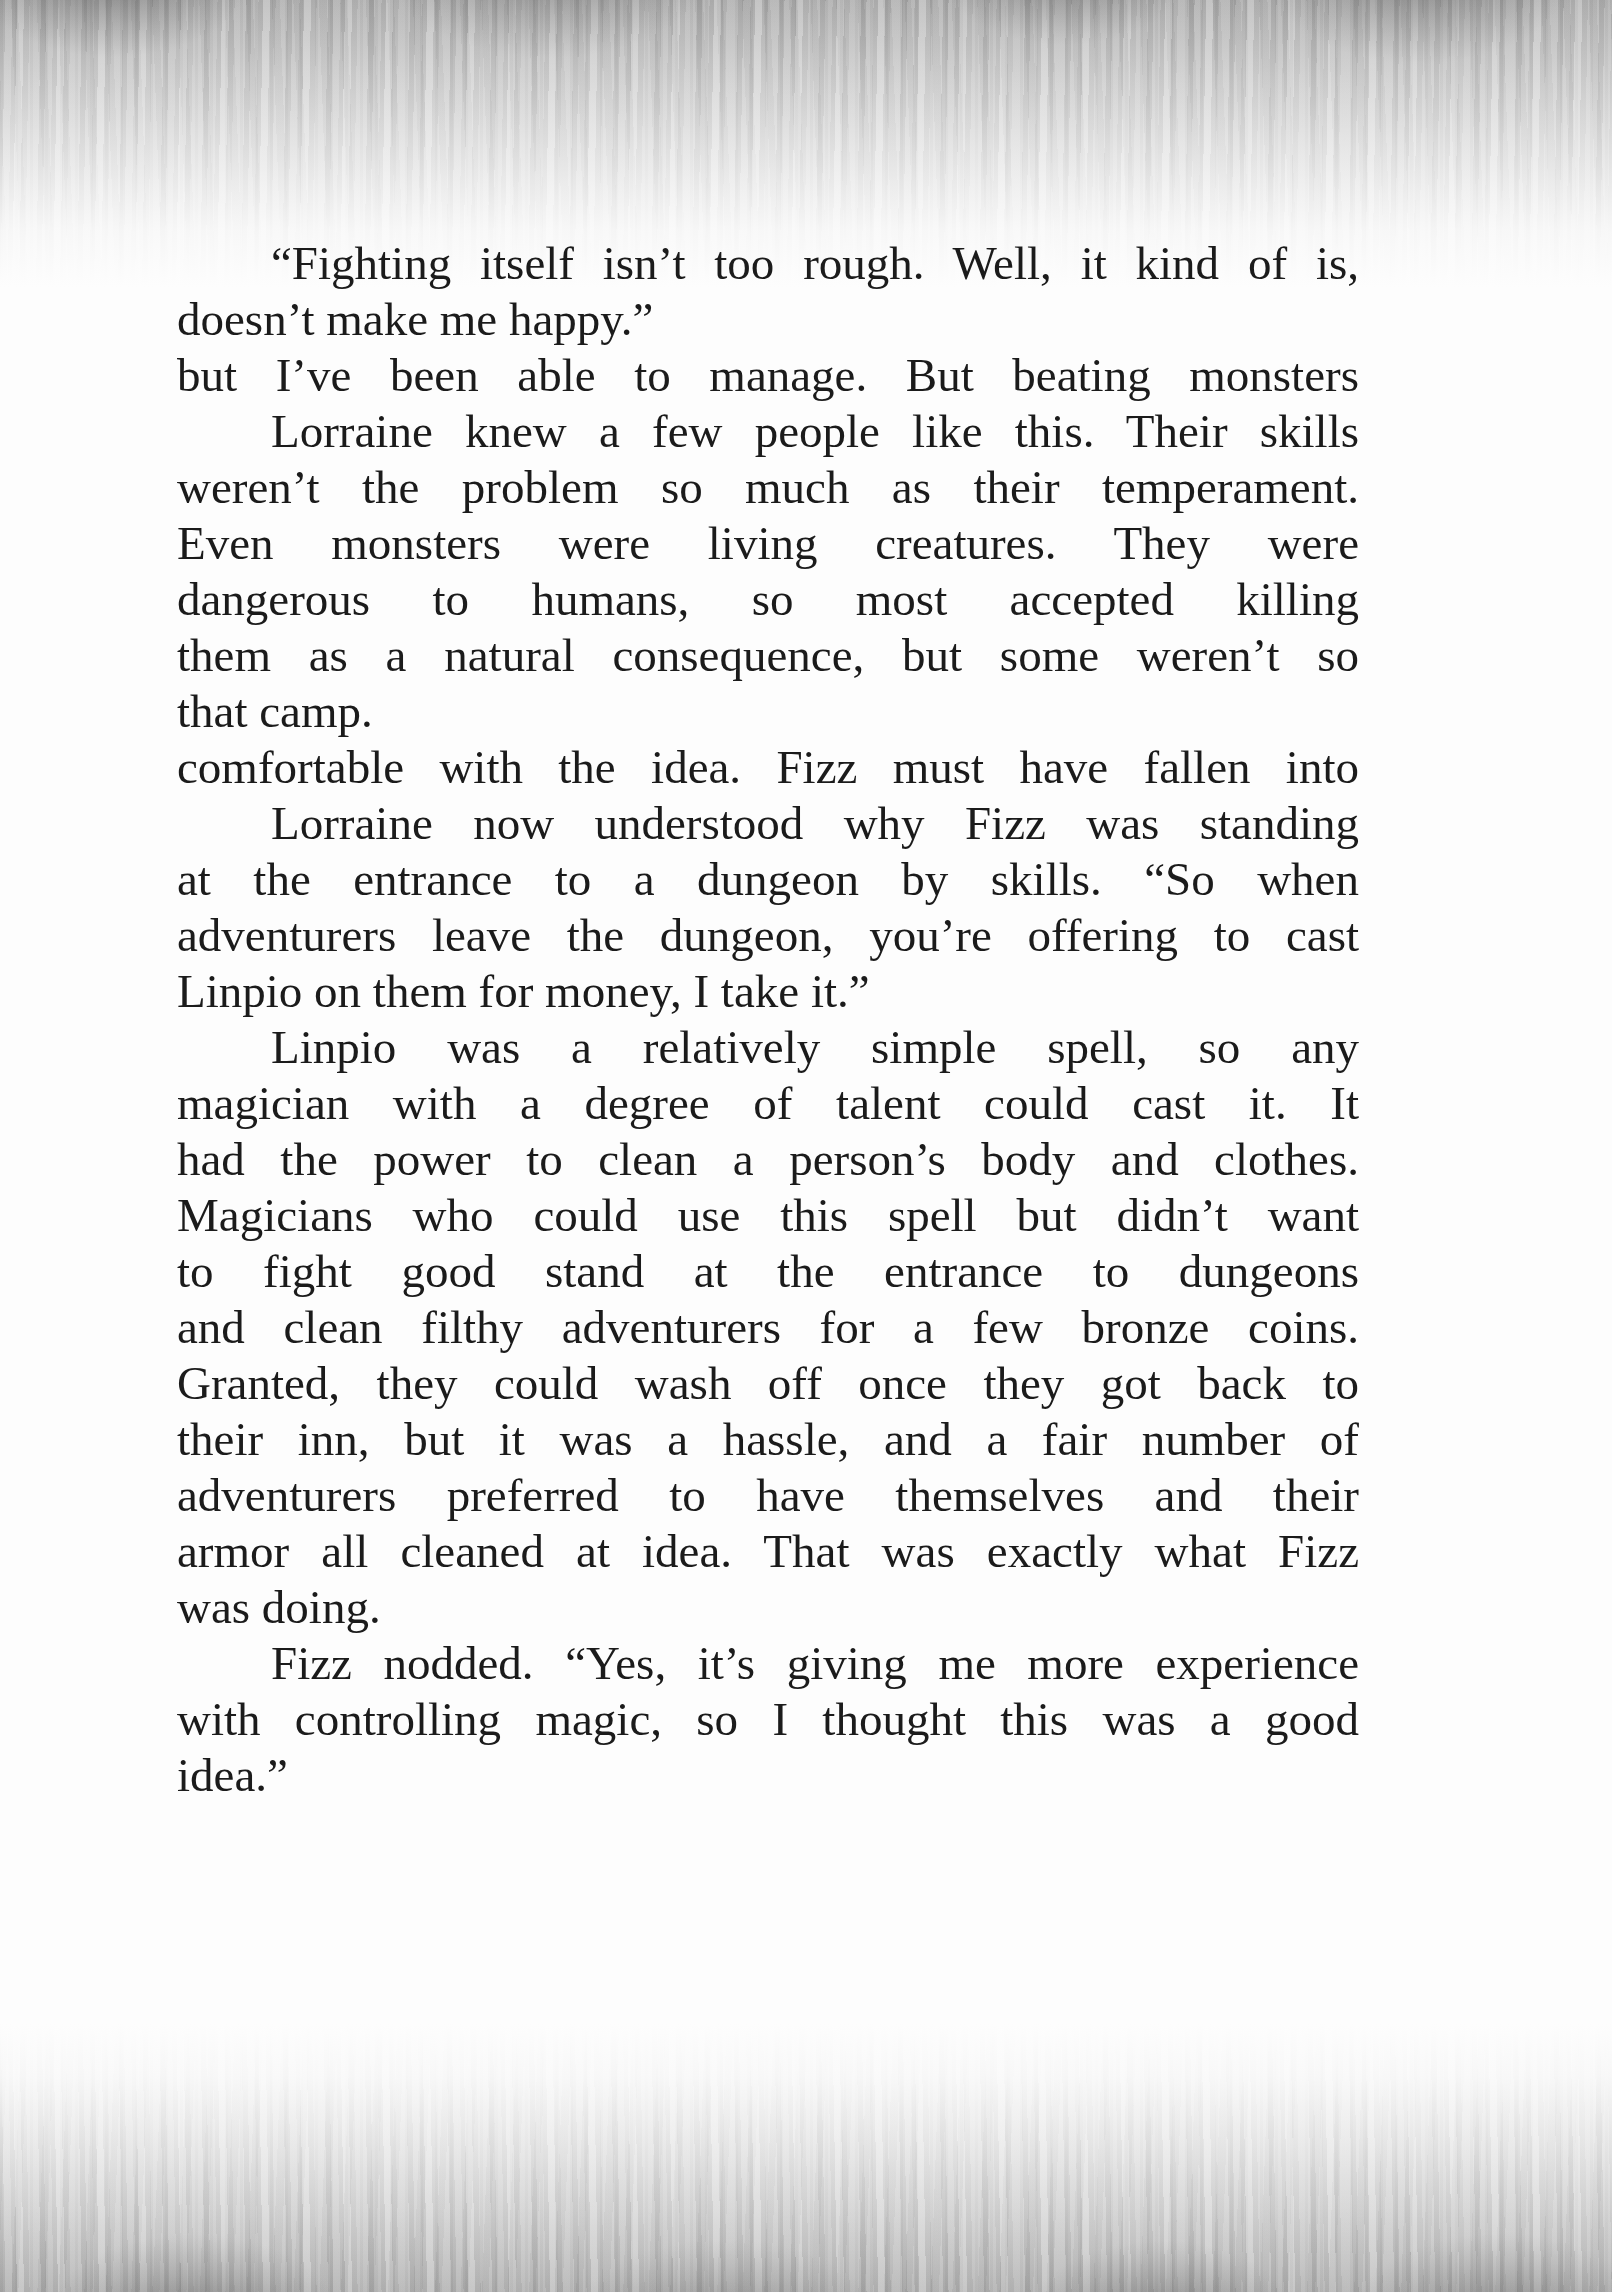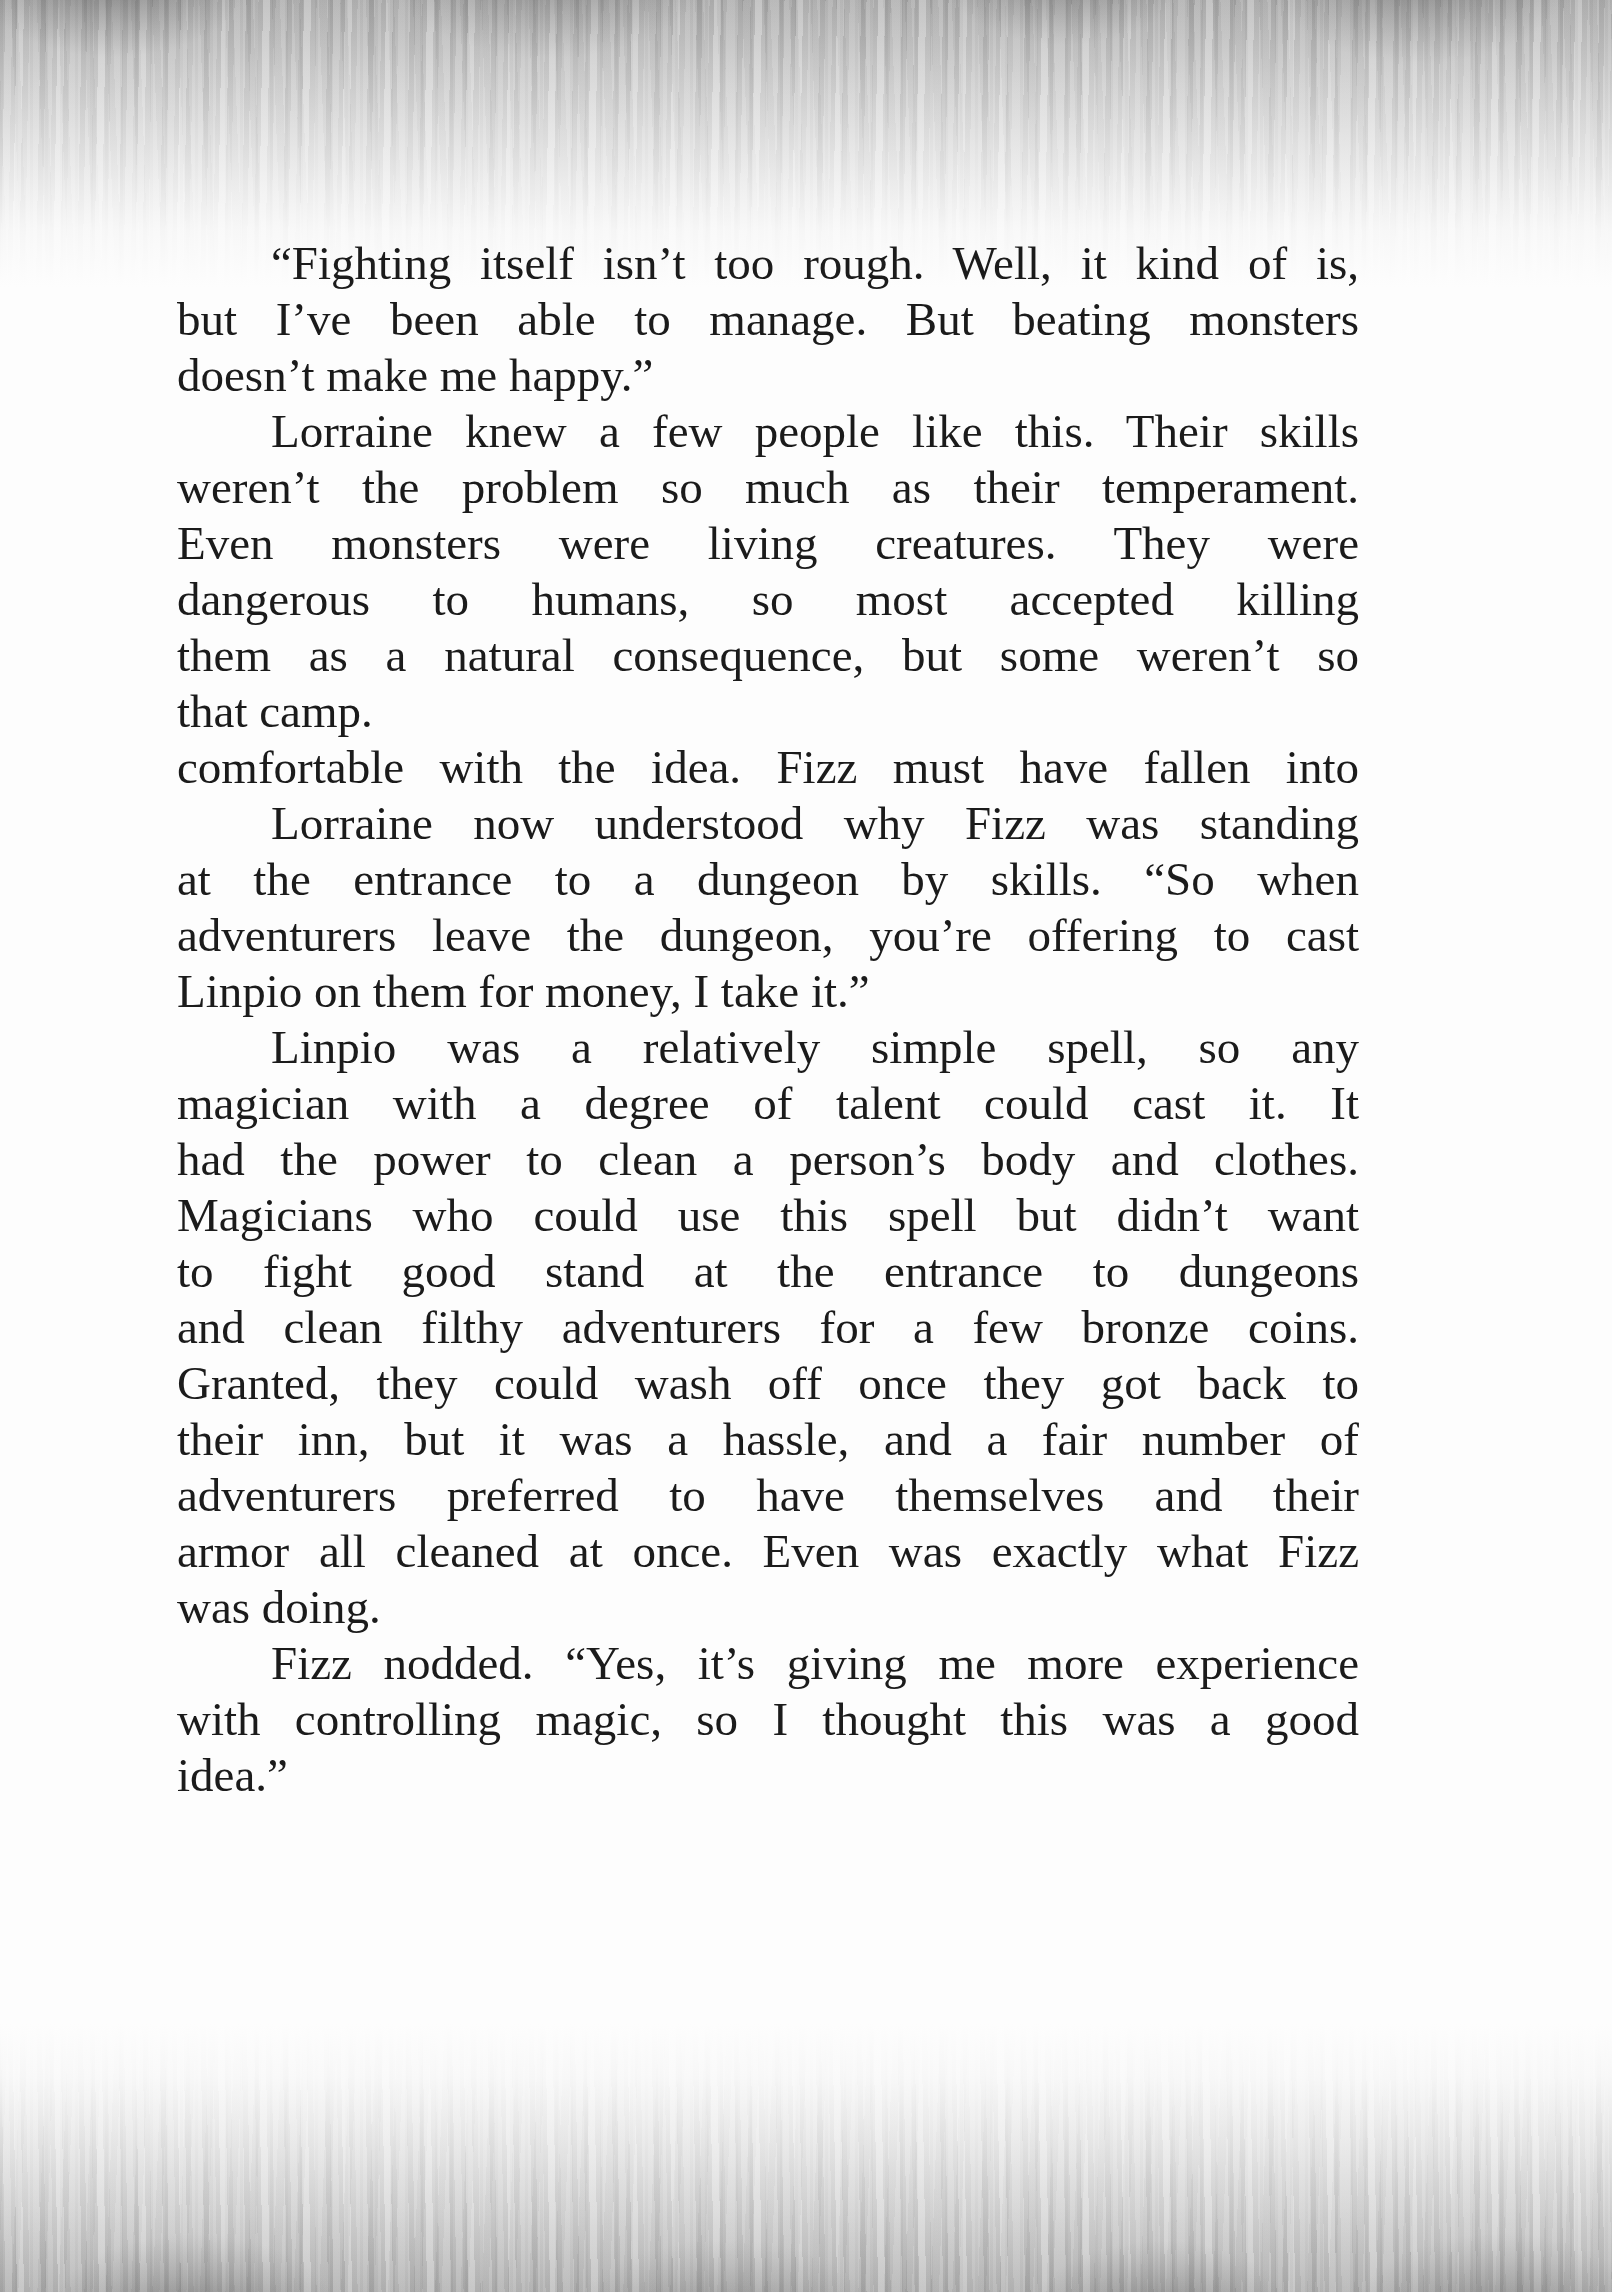--- a/index.html
+++ b/index.html
@@ -89,22 +89,22 @@
 </style>
 </head>
 <body>
 
 <div class="page" style="background: rgb(253, 253, 253);">
   <div class="texture top"></div>
   <div class="texture bottom"></div>
   <div class="text-area" style="color: rgb(27, 27, 27);">
       <div class="para">
         <div class="line first">“Fighting itself isn’t too rough. Well, it kind of is,</div>
+        <div class="line last">doesn’t make me happy.”</div>
         <div class="line">but I’ve been able to manage. But beating monsters</div>
-        <div class="line last">doesn’t make me happy.”</div>
       </div>
       <div class="para">
         <div class="line first">Lorraine knew a few people like this. Their skills</div>
         <div class="line">weren’t the problem so much as their temperament.</div>
         <div class="line">Even monsters were living creatures. They were</div>
         <div class="line">dangerous to humans, so most accepted killing</div>
         <div class="line">them as a natural consequence, but some weren’t so</div>
         <div class="line last">that camp.</div>
         <div class="line">comfortable with the idea. Fizz must have fallen into</div>
       </div>
@@ -117,21 +117,21 @@
       <div class="para">
         <div class="line first">Linpio was a relatively simple spell, so any</div>
         <div class="line">magician with a degree of talent could cast it. It</div>
         <div class="line">had the power to clean a person’s body and clothes.</div>
         <div class="line">Magicians who could use this spell but didn’t want</div>
         <div class="line">to fight good stand at the entrance to dungeons</div>
         <div class="line">and clean filthy adventurers for a few bronze coins.</div>
         <div class="line">Granted, they could wash off once they got back to</div>
         <div class="line">their inn, but it was a hassle, and a fair number of</div>
         <div class="line">adventurers preferred to have themselves and their</div>
-        <div class="line">armor all cleaned at once. Even was exactly what Fizz</div>
+        <div class="line">armor all cleaned at idea. That was exactly what Fizz</div>
         <div class="line last">was doing.</div>
       </div>
       <div class="para">
         <div class="line first">Fizz nodded. “Yes, it’s giving me more experience</div>
         <div class="line">with controlling magic, so I thought this was a good</div>
         <div class="line last">idea.”</div>
       </div>
     </div>
 </div>
 

